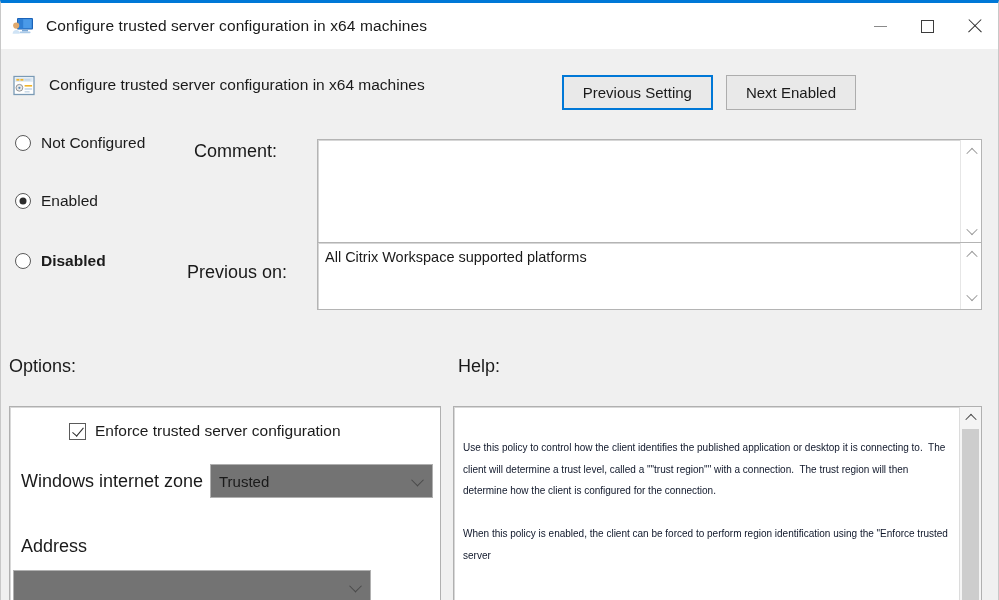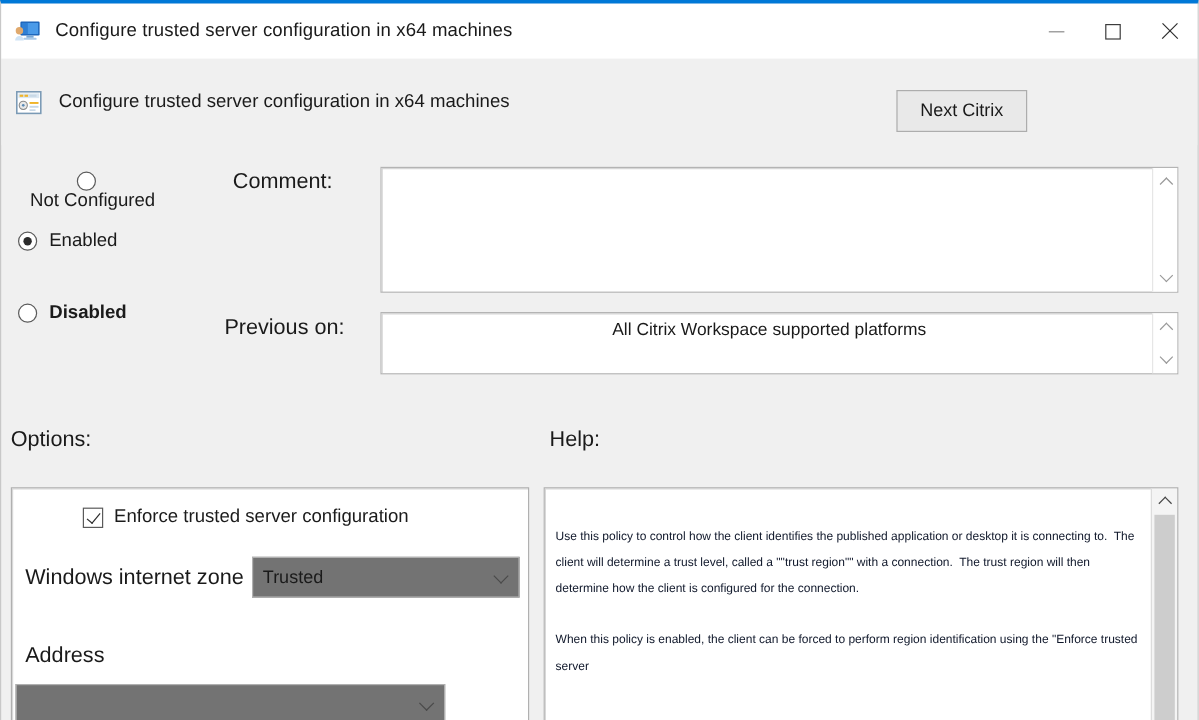--- a/index.html
+++ b/index.html
@@ -272,25 +272,26 @@
         <circle cx="6.4" cy="12.8" r="3.4" fill="#e8e8e8" stroke="#8a8a8a" stroke-width=".9"></circle>
         <circle cx="6.4" cy="12.8" r="1.1" fill="#5a8ab5"></circle>
         <rect x="11.6" y="10" width="7.5" height="1.6" fill="#f0b429"></rect>
         <rect x="11.6" y="13.2" width="7.5" height="1.6" fill="#c8d8e6"></rect>
         <rect x="11.6" y="16.1" width="5" height="1.4" fill="#c8d8e6"></rect>
       </svg>
     </div>
     <div id="header-title">Configure trusted server configuration in x64 machines</div>
 
     <div class="nav-buttons">
-      <div class="navbtn">Next Citrix</div>
-    </div>
-  </div>
-
-  <div class="radio-row" style="top:140px;flex-direction:column;">
+      <div class="navbtn focused">Previous Setting</div>
+      <div class="navbtn">Next Enabled</div>
+    </div>
+  </div>
+
+  <div class="radio-row" style="top:130px;">
     <span class="radio"></span>
     <span class="radio-label">Not Configured</span>
   </div>
   <div class="radio-row" style="top:188px;">
     <span class="radio checked"></span>
     <span class="radio-label">Enabled</span>
   </div>
   <div class="radio-row" style="top:248px;font-weight:bold;">
     <span class="radio"></span>
     <span class="radio-label">Disabled</span>
@@ -303,21 +304,21 @@
       <div class="arw up">
         <span class="chev up"></span>
       </div>
       <div class="arw dn">
         <span class="chev dn"></span>
       </div>
     </div>
   </div>
 
   <div class="field-label" style="left:186px; top:259px;">Previous on:</div>
-  <div class="textbox" style="left:316px; top:257px; width:665px; height:52px;text-align:center;">
+  <div class="textbox" style="left:316px; top:239px; width:665px; height:68px;">
     <div class="content">All Citrix Workspace supported platforms</div>
     <div class="sb-thin">
       <div class="arw up">
         <span class="chev up"></span>
       </div>
       <div class="arw dn">
         <span class="chev dn"></span>
       </div>
     </div>
   </div>

